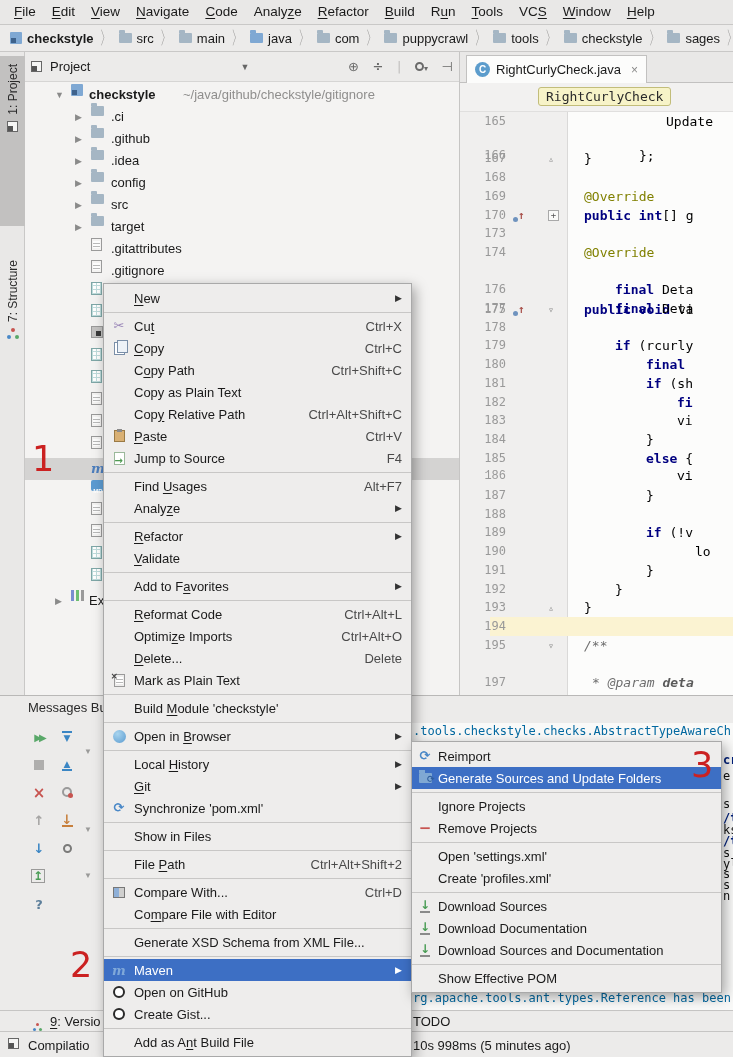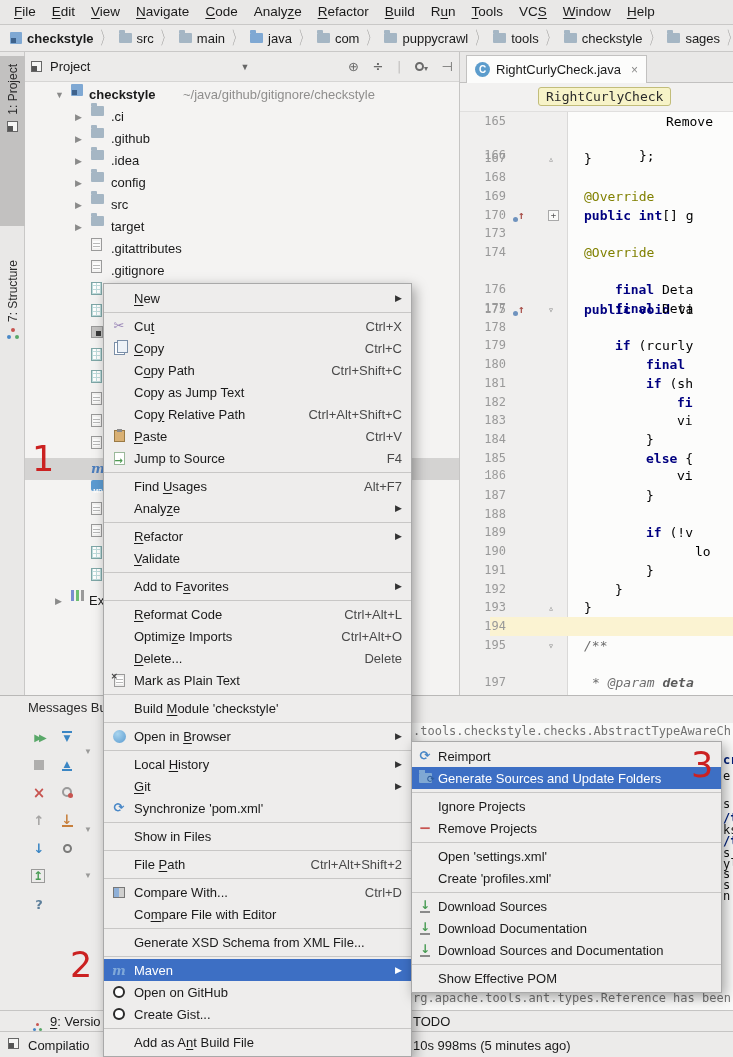--- a/index.html
+++ b/index.html
@@ -69,21 +69,21 @@
   .sg-a{color:#808000}
   .sg-c{color:#6D6D6D;font-style:italic}
   .sg-cb{color:#5A5A5A;font-style:italic;font-weight:bold}
   .sg-d{color:#000}
   
   #bpanel{position:absolute;left:0;top:695px;right:0;height:315px;background:#ECEBEA;border-top:1px solid #B9B8B7}
   #bp-title{position:absolute;left:28px;top:4px;color:#2a2a2a;white-space:nowrap}
   #bp-toolbar{position:absolute;left:25px;top:27px;width:80px;bottom:0;border-right:1px solid #D0D0CF}
   .bt-ic{position:absolute;width:16px;height:16px;text-align:center;line-height:16px;font-family:"DejaVu Sans",sans-serif}
   #bp-console{position:absolute;left:106px;top:27px;right:0;bottom:0;background:#F9F9F8}
-  .con-line{position:absolute;font:12px "DejaVu Sans Mono",monospace;color:#737373;white-space:pre;z-index:10}
+  .con-line{position:absolute;font:12px "DejaVu Sans Mono",monospace;color:#0369a1;white-space:pre;z-index:10}
   .frag{position:absolute;left:723px;font:12px "DejaVu Sans Mono",monospace;color:#111;white-space:pre;z-index:10}
   .frag.b{font-weight:bold;color:#00207a}
   .minarr{position:absolute;color:#9A9A99;font-size:8px;z-index:5}
   
   #twbar{position:absolute;left:0;bottom:26px;right:0;height:21px;background:#ECEBEA;border-top:1px solid #C6C5C4}
   #statusbar{position:absolute;left:0;bottom:0;right:0;height:26px;background:#ECEBEA;border-top:1px solid #C6C5C4}
   
   .popup{position:absolute;background:#EEEDEC;border:1px solid #A9A9A9;box-shadow:3px 4px 12px rgba(0,0,0,.35);padding:3px 0}
   #ctxmenu{left:103px;top:283px;width:309px;z-index:50}
   #submenu{left:411px;top:741px;width:311px;z-index:60}
@@ -238,21 +238,21 @@
       <span class="hdr-ic" style="color:#C0BFBE">|</span>
       <span class="hdr-ic"><span class="donut"></span><span style="font-size:8px">▾</span></span>
       <span class="hdr-ic">⊣</span>
     </span>
   </div>
   <div id="pp-tree">
       <div class="trow" style="top: 2px;">
         <span class="tarrow" style="left: 30px;">▼</span>
         <span class="fico ti ic-project" style="left: 46px;"></span>
         <span class="tlabel bold" style="left: 64px;">checkstyle</span>
-        <span class="tsuffix" style="left: 158px;">~/java/github/gitignore/checkstyle</span>
+        <span class="tsuffix" style="left: 158px;">~/java/github/checkstyle/gitignore</span>
       </div>
       <div class="trow" style="top: 24px;">
         <span class="tarrow" style="left: 50px;">▶</span>
         <span class="fico ti ic-folder" style="left: 66px;"></span>
         <span class="tlabel" style="left: 86px;">.ci</span>
       </div>
       <div class="trow" style="top: 46px;">
         <span class="tarrow" style="left: 50px;">▶</span>
         <span class="fico ti ic-folder" style="left: 66px;"></span>
         <span class="tlabel" style="left: 86px;">.github</span>
@@ -355,21 +355,21 @@
       <span>RightCurlyCheck.java</span>
       <span class="tab-close">×</span>
     </div>
   </div>
   <div id="ed-bg"></div>
   <div id="ed-chiprow">
     <span id="ed-chip">RightCurlyCheck</span>
   </div>
   <div id="ed-gutterbg"></div>
   <div id="ed-code">
-      <div class="cline" style="top: 0px;"><span class="ln">165</span><span class="ctext" style="left: 206px;"><span class="sg-d">Remove</span></span></div>
+      <div class="cline" style="top: 0px;"><span class="ln">165</span><span class="ctext" style="left: 206px;"><span class="sg-d">Update</span></span></div>
       <div class="cline" style="top: 34px;"><span class="ln">166</span><span class="ctext" style="left: 179px;"><span class="sg-d">};</span></span></div>
       <div class="cline" style="top: 37.4px;"><span class="ln">167</span><span class="fold">▵</span><span class="ctext" style="left: 124px;"><span class="sg-d">}</span></span></div>
       <div class="cline" style="top: 56.1px;"><span class="ln">168</span></div>
       <div class="cline" style="top: 74.8px;"><span class="ln">169</span><span class="ctext" style="left: 124px;"><span class="sg-a">@Override</span></span></div>
       <div class="cline" style="top: 93.5px;"><span class="ln">170</span><span class="ovr">↑</span><span class="fold box">+</span><span class="ctext" style="left: 124px;"><span class="sg-k">public int</span><span class="sg-d">[] g</span></span></div>
       <div class="cline" style="top: 112.2px;"><span class="ln">173</span></div>
       <div class="cline" style="top: 130.9px;"><span class="ln">174</span><span class="ctext" style="left: 124px;"><span class="sg-a">@Override</span></span></div>
       <div class="cline" style="top: 149.6px; margin-top: 38px;"><span class="ln">175</span><span class="ovr">↑</span><span class="fold">▿</span><span class="ctext" style="left: 124px;"><span class="sg-k">public void</span><span class="sg-d"> vi</span></span></div>
       <div class="cline" style="top: 168.3px;"><span class="ln">176</span><span class="ctext" style="left: 155px;"><span class="sg-k">final</span><span class="sg-d"> Deta</span></span></div>
       <div class="cline" style="top: 187px;"><span class="ln">177</span><span class="ctext" style="left: 155px;"><span class="sg-k">final</span><span class="sg-d"> Deta</span></span></div>
@@ -476,21 +476,21 @@
         <span class="mi-label"><u>C</u>opy</span>
         <span class="mi-sc">Ctrl+C</span>
       </div>
       <div class="menu-item">
         <span class="mi-ico"></span>
         <span class="mi-label">C<u>o</u>py Path</span>
         <span class="mi-sc">Ctrl+Shift+C</span>
       </div>
       <div class="menu-item">
         <span class="mi-ico"></span>
-        <span class="mi-label">Copy as Jump Text</span>
+        <span class="mi-label">Copy as Plain Text</span>
       </div>
       <div class="menu-item">
         <span class="mi-ico"></span>
         <span class="mi-label">Cop<u>y</u> Relative Path</span>
         <span class="mi-sc">Ctrl+Alt+Shift+C</span>
       </div>
       <div class="menu-item">
         <span class="mi-ico">
           <span class="gic g-paste"></span>
         </span>

